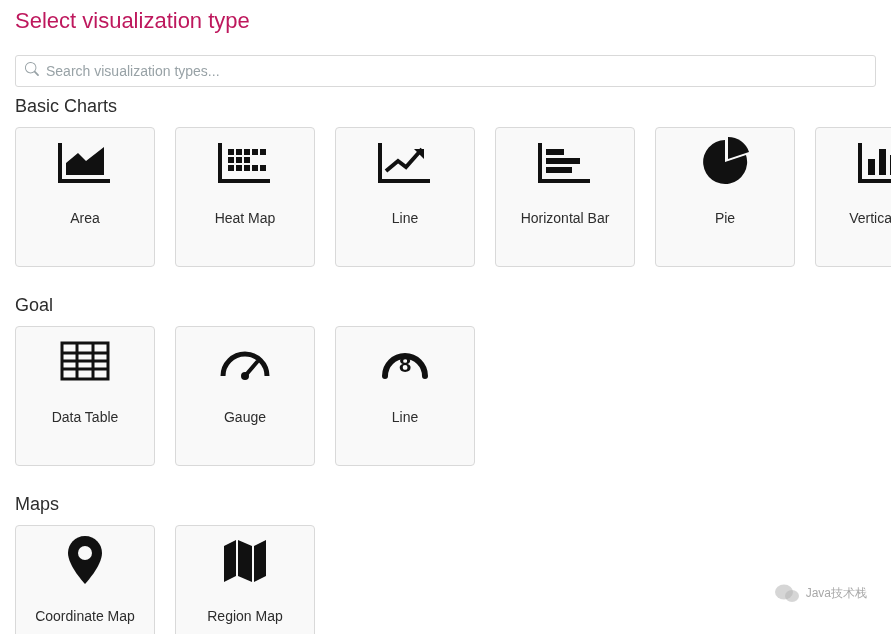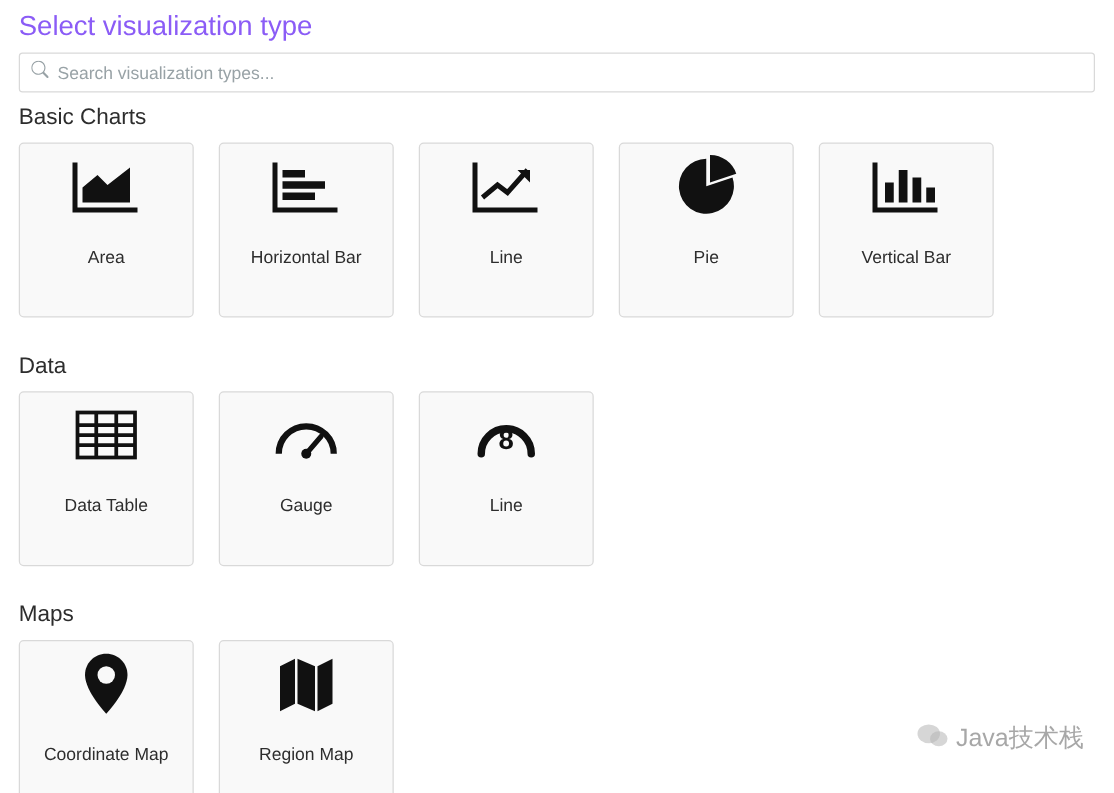--- a/index.html
+++ b/index.html
@@ -11,22 +11,22 @@
       font-family: -apple-system, BlinkMacSystemFont, "Segoe UI", Helvetica, Arial, sans-serif;
       background: #fff;
       padding: 8px 15px;
       color: #2d2d2d;
       width: 891px;
       overflow: hidden;
     }
     .page-title {
       font-size: 22px;
       font-weight: 400;
-      color: #8b5cf6;
-      margin-bottom: 8px;
+      color: #be185d;
+      margin-bottom: 21px;
     }
     .search-wrapper {
       position: relative;
       margin-bottom: 0;
     }
     .search-icon {
       position: absolute;
       left: 10px;
       top: 50%;
       transform: translateY(-50%);
@@ -84,24 +84,24 @@
     .tile-label {
       font-size: 14px;
       color: #2d2d2d;
       text-align: center;
     }
     .watermark {
       position: fixed;
       right: 24px;
       bottom: 30px;
       display: flex;
-      align-items: flex-start;
+      align-items: center;
       gap: 6px;
       color: rgba(120,120,120,0.65);
-      font-size: 20px;
+      font-size: 12px;
       pointer-events: none;
     }
     .watermark svg {
       opacity: 0.55;
     }
   </style>
 </head>
 <body>
 
 <h1 class="page-title">Select visualization type</h1>
@@ -121,42 +121,63 @@
   <div class="tile">
     <div class="tile-icon">
       <svg width="58" height="46" viewBox="0 0 58 46">
         <path d="M4 4 L4 42 L54 42" stroke="#111" stroke-width="4" fill="none"></path>
         <path d="M10 36 L10 24 L22 14 L30 22 L48 8 L48 36 Z" fill="#111"></path>
       </svg>
     </div>
     <div class="tile-label">Area</div>
   </div>
 
+  <div class="tile">
+    <div class="tile-icon">
+      <svg width="58" height="46" viewBox="0 0 58 46">
+        <path d="M4 4 L4 42 L54 42" stroke="#111" stroke-width="4" fill="none"></path>
+        <rect x="12" y="10" width="6" height="6" fill="#111"></rect>
+        <rect x="20" y="10" width="6" height="6" fill="#111"></rect>
+        <rect x="28" y="10" width="6" height="6" fill="#111"></rect>
+        <rect x="36" y="10" width="6" height="6" fill="#111"></rect>
+        <rect x="44" y="10" width="6" height="6" fill="#111"></rect>
+        <rect x="12" y="18" width="6" height="6" fill="#111"></rect>
+        <rect x="20" y="18" width="6" height="6" fill="#111"></rect>
+        <rect x="28" y="18" width="6" height="6" fill="#111"></rect>
+        <rect x="12" y="26" width="6" height="6" fill="#111"></rect>
+        <rect x="20" y="26" width="6" height="6" fill="#111"></rect>
+        <rect x="28" y="26" width="6" height="6" fill="#111"></rect>
+        <rect x="36" y="26" width="6" height="6" fill="#111"></rect>
+        <rect x="44" y="26" width="6" height="6" fill="#111"></rect>
+      </svg>
+    </div>
+    <div class="tile-label">Heat Map</div>
+  </div>
+
+  <div class="tile">
+    <div class="tile-icon">
+      <svg width="58" height="46" viewBox="0 0 58 46">
+        <path d="M4 4 L4 42 L54 42" stroke="#111" stroke-width="4" fill="none"></path>
+        <path d="M10 32 L22 22 L30 28 L46 10" stroke="#111" stroke-width="4" fill="none"></path>
+        <path d="M38 10 L48 10 L48 20 Z" fill="#111"></path>
+      </svg>
+    </div>
+    <div class="tile-label">Line</div>
+  </div>
 
   <div class="tile">
     <div class="tile-icon">
       <svg width="58" height="46" viewBox="0 0 58 46">
         <path d="M4 4 L4 42 L54 42" stroke="#111" stroke-width="4" fill="none"></path>
         <rect x="10" y="10" width="18" height="6" fill="#111"></rect>
         <rect x="10" y="19" width="34" height="6" fill="#111"></rect>
         <rect x="10" y="28" width="26" height="6" fill="#111"></rect>
       </svg>
     </div>
     <div class="tile-label">Horizontal Bar</div>
-  </div>
-
-  <div class="tile">
-    <div class="tile-icon">
-      <svg width="58" height="46" viewBox="0 0 58 46">
-        <path d="M4 4 L4 42 L54 42" stroke="#111" stroke-width="4" fill="none"></path>
-        <path d="M10 32 L22 22 L30 28 L46 10" stroke="#111" stroke-width="4" fill="none"></path>
-        <path d="M38 10 L48 10 L48 20 Z" fill="#111"></path>
-      </svg>
-    </div>
-    <div class="tile-label">Line</div>
   </div>
 
   <div class="tile">
     <div class="tile-icon">
       <svg width="50" height="50" viewBox="0 0 50 50">
         <path d="M25 25 L25 3 A22 22 0 0 1 46 18 Z" fill="#111" transform="translate(3,-3)"></path>
         <path d="M25 25 L25 3 A22 22 0 1 0 46 18 Z" fill="#111"></path>
       </svg>
     </div>
     <div class="tile-label">Pie</div>
@@ -170,21 +191,21 @@
         <rect x="23" y="10" width="7" height="26" fill="#111"></rect>
         <rect x="34" y="16" width="7" height="20" fill="#111"></rect>
         <rect x="45" y="24" width="7" height="12" fill="#111"></rect>
       </svg>
     </div>
     <div class="tile-label">Vertical Bar</div>
   </div>
 
 </div>
 
-<h2 class="section-heading">Data</h2>
+<h2 class="section-heading">Goal</h2>
 <div class="tile-row">
 
   <div class="tile">
     <div class="tile-icon">
       <svg width="50" height="40" viewBox="0 0 50 40">
         <rect x="2" y="2" width="46" height="36" fill="none" stroke="#111" stroke-width="3"></rect>
         <line x1="2" y1="12" x2="48" y2="12" stroke="#111" stroke-width="3"></line>
         <line x1="2" y1="20" x2="48" y2="20" stroke="#111" stroke-width="3"></line>
         <line x1="2" y1="28" x2="48" y2="28" stroke="#111" stroke-width="3"></line>
         <line x1="17" y1="2" x2="17" y2="38" stroke="#111" stroke-width="3"></line>

